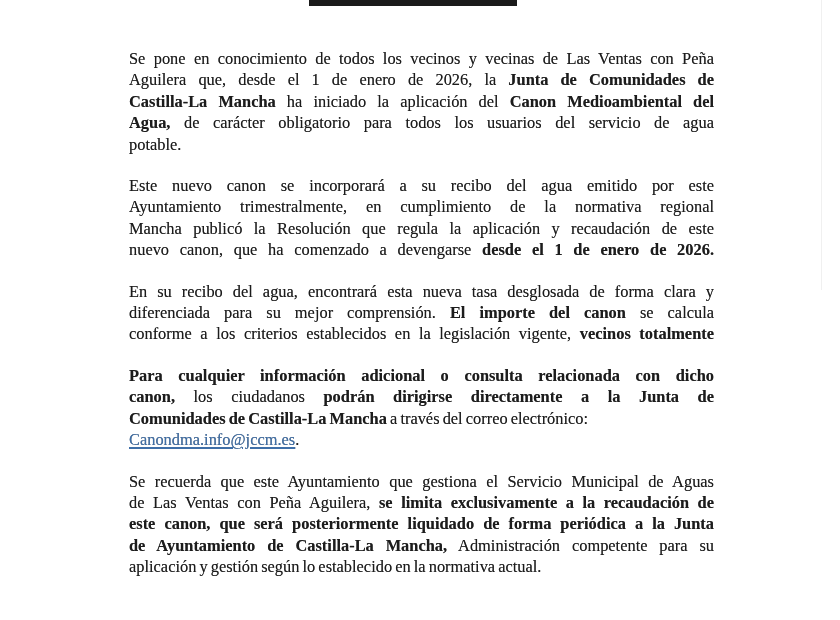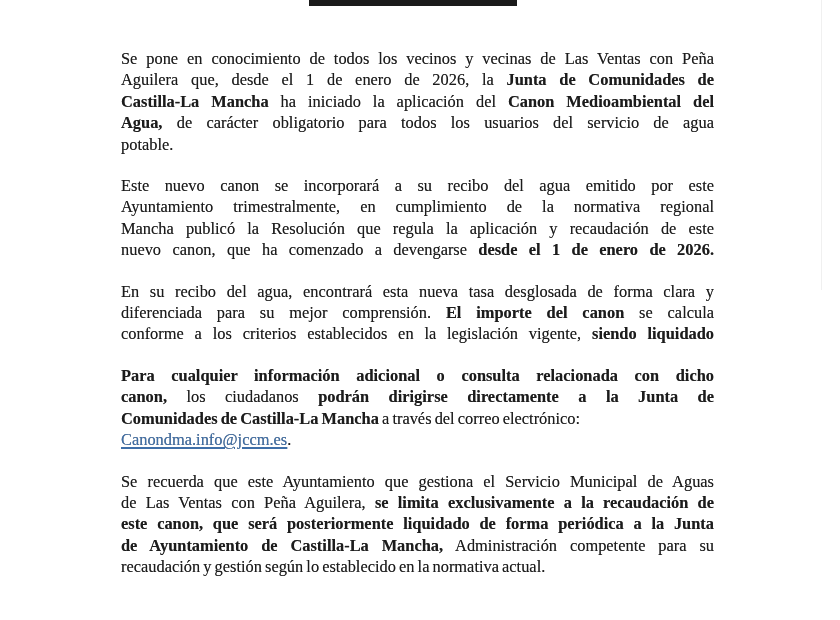--- a/index.html
+++ b/index.html
@@ -35,21 +35,21 @@
     left: 113px;
     top: 48px;
     width: 601px;
     color: #1c1c1c;
     font-size: 16.4px;
     line-height: 21.4px;
     word-spacing: -1px;
     text-shadow: 0 0 0.4px rgba(25, 25, 25, 0.55);
   }
   .para {
-    margin: 0 0 20px 8px;
+    margin: 0 0 20px 16px;
   }
   .line {
     text-align: justify;
     text-align-last: justify;
   }
   .line.natural {
     text-align: center;
     text-align-last: left;
   }
   .b {
@@ -82,31 +82,31 @@
   <div class="para">
     <div class="line"><span>Este nuevo canon se incorporará a su recibo del agua emitido por este</span></div>
     <div class="line"><span>Ayuntamiento trimestralmente, en cumplimiento de la normativa regional</span></div>
     <div class="line"><span>Mancha publicó la Resolución que regula la aplicación y recaudación de este</span></div>
     <div class="line"><span>nuevo canon, que ha comenzado a devengarse </span><span class="b">desde el 1 de enero de 2026.</span></div>
   </div>
 
   <div class="para">
     <div class="line"><span>En su recibo del agua, encontrará esta nueva tasa desglosada de forma clara y</span></div>
     <div class="line"><span>diferenciada para su mejor comprensión. </span><span class="b">El importe del canon</span><span> se calcula</span></div>
-    <div class="line"><span>conforme a los criterios establecidos en la legislación vigente, </span><span class="b">siendo liquidado</span></div>
+    <div class="line"><span>conforme a los criterios establecidos en la legislación vigente, </span><span class="b">vecinos totalmente</span></div>
   </div>
 
   <div class="para">
     <div class="line"><span class="b">Para cualquier información adicional o consulta relacionada con dicho</span></div>
     <div class="line"><span class="b">canon,</span><span> los ciudadanos </span><span class="b">podrán dirigirse directamente a la Junta de</span></div>
     <div class="line natural"><span class="b">Comunidades de Castilla-La Mancha</span><span> a través del correo electrónico:</span></div>
     <div class="line natural"><a class="email">Canondma.info@jccm.es</a><span>.</span></div>
   </div>
 
   <div class="para">
     <div class="line"><span>Se recuerda que este Ayuntamiento que gestiona el Servicio Municipal de Aguas</span></div>
     <div class="line"><span>de Las Ventas con Peña Aguilera, </span><span class="b">se limita exclusivamente a la recaudación de</span></div>
     <div class="line"><span class="b">este canon, que será posteriormente liquidado de forma periódica a la Junta</span></div>
     <div class="line"><span class="b">de Ayuntamiento de Castilla-La Mancha,</span><span> Administración competente para su</span></div>
-    <div class="line natural"><span>recaudación y gestión según lo establecido en la normativa actual.</span></div>
+    <div class="line natural"><span>aplicación y gestión según lo establecido en la normativa actual.</span></div>
   </div>
 
 </div>
 
 </body></html>

